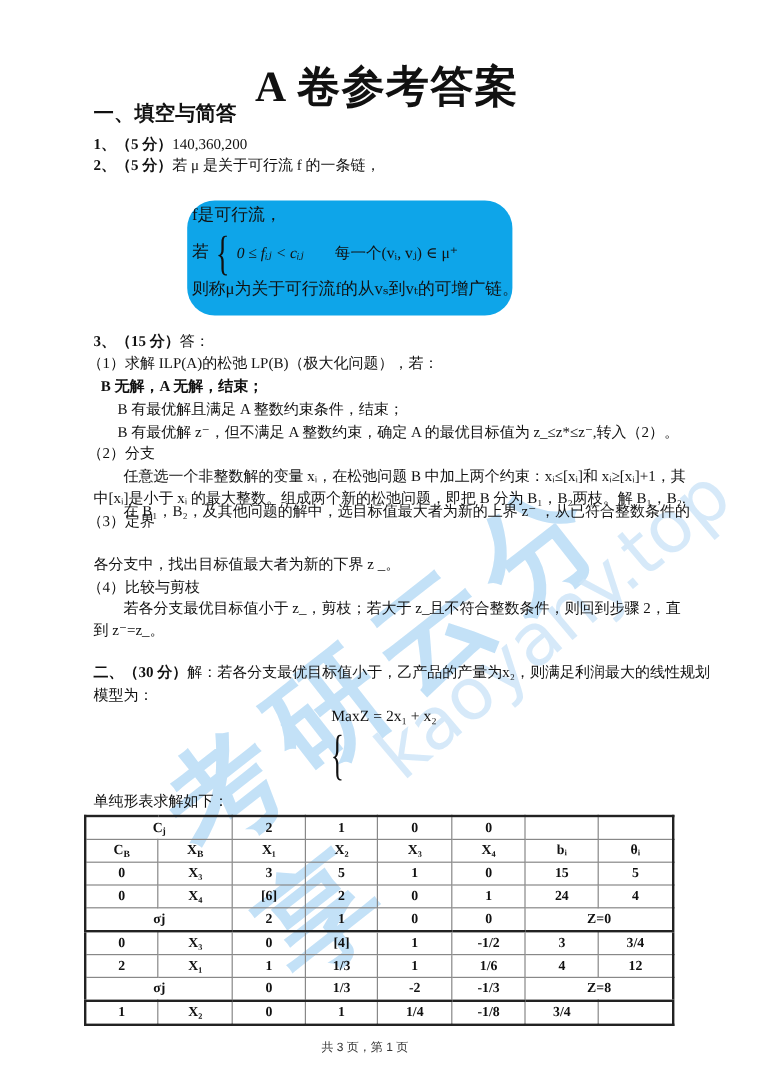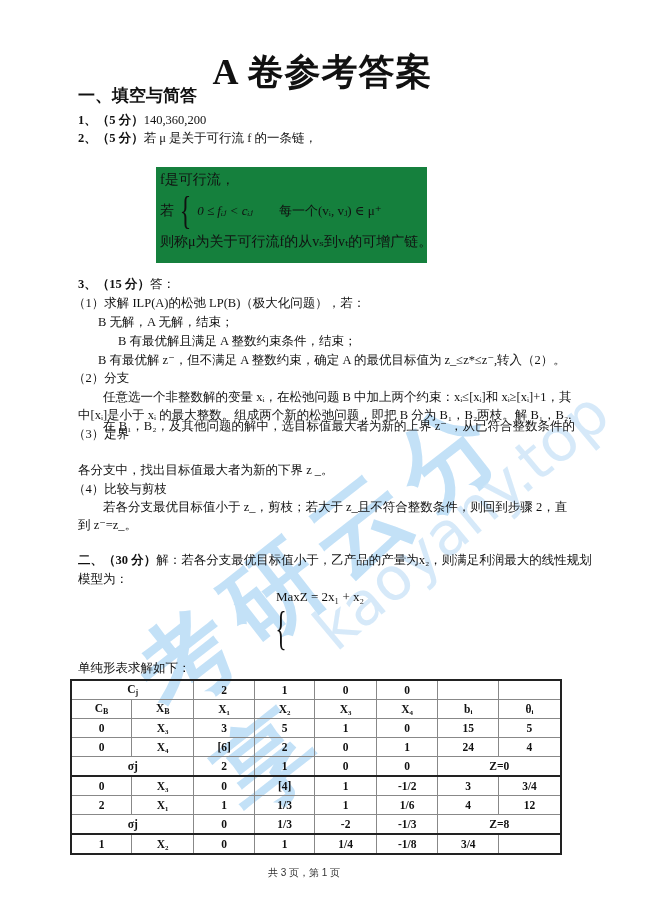--- a/index.html
+++ b/index.html
@@ -26,22 +26,22 @@
   .title {
     position: absolute; top: 48px; left: 0; width: 645px;
     text-align: center; font-size: 36px; font-weight: bold; letter-spacing: 1px;
   }
   .text {
     position: absolute; font-size: 12.5px; line-height: 19px; white-space: nowrap;
   }
   .bold { font-weight: bold; }
   .yellow-box {
     position: absolute; left: 156px; top: 167px; width: 271px; height: 96px;
-    background: #15803d;
-    font-size: 14px; line-height: 22px; padding: 2px 4px; box-sizing: border-box;
+    background: #0ea5e9;
+    font-size: 14px; line-height: 22px; padding: 2px 4px; box-sizing: border-box; border-radius: 23px;
   }
   .yellow-box .row { white-space: nowrap; }
   .brace-wrap { display: flex; align-items: center; }
   .brace { font-size: 40px; line-height: 40px; font-weight: 200; margin: 0 2px; transform: scaleX(0.6); }
   .cases { display: flex; flex-direction: column; line-height: 20px; font-size: 13px; }
   .cases i { font-style: italic; }
   .gap { display: inline-block; width: 26px; }
   .model {
     position: absolute; left: 276px; top: 588px; font-size: 13px; line-height: 17px;
   }
@@ -89,22 +89,22 @@
       <div><i>0 ≤ fᵢⱼ &lt; cᵢⱼ</i><span class="gap"></span><span>每一个(vᵢ, vⱼ) ∈ μ⁺</span></div>
     </div>
   </div>
   <div class="row">则称μ为关于可行流f的从vₛ到vₜ的可增广链。</div>
 </div>
 
 <div class="text" style="top:275px;left:78px;">
   <span class="bold">3、（15 分）</span><span>答：</span>
 </div>
 <div class="text" style="top:294px;left:73px;">（1）求解 ILP(A)的松弛 LP(B)（极大化问题），若：</div>
-<div class="text" style="top:313px;left:98px;">B 无解，A 无解，结束；</div>
-<div class="text" style="top:332px;left:98px;margin-left:20px;">B 有最优解且满足 A 整数约束条件，结束；</div>
+<div class="text" style="top:313px;left:84px;font-weight:bold;">B 无解，A 无解，结束；</div>
+<div class="text" style="top:332px;left:98px;">B 有最优解且满足 A 整数约束条件，结束；</div>
 <div class="text" style="top:351px;left:98px;">B 有最优解 z⁻，但不满足 A 整数约束，确定 A 的最优目标值为 z_≤z*≤z⁻,转入（2）。</div>
 <div class="text" style="top:369px;left:73px;">（2）分支</div>
 <div class="text" style="top:388px;left:103px;">任意选一个非整数解的变量 xᵢ，在松弛问题 B 中加上两个约束：xᵢ≤[xᵢ]和 xᵢ≥[xᵢ]+1，其</div>
 <div class="text" style="top:406px;left:78px;">中[xᵢ]是小于 xᵢ 的最大整数。组成两个新的松弛问题，即把 B 分为 B₁，B₂两枝。解 B₁，B₂.</div>
 <div class="text" style="top:425px;left:73px;">（3）定界</div>
 <div class="text" style="top:417px;left:103px;">在 B₁，B₂，及其他问题的解中，选目标值最大者为新的上界 z⁻ ，从已符合整数条件的</div>
 <div class="text" style="top:461px;left:78px;">各分支中，找出目标值最大者为新的下界 z _。</div>
 <div class="text" style="top:480px;left:73px;">（4）比较与剪枝</div>
 <div class="text" style="top:498px;left:103px;">若各分支最优目标值小于 z_，剪枝；若大于 z_且不符合整数条件，则回到步骤 2，直</div>
 <div class="text" style="top:516px;left:78px;">到 z⁻=z_。</div>

